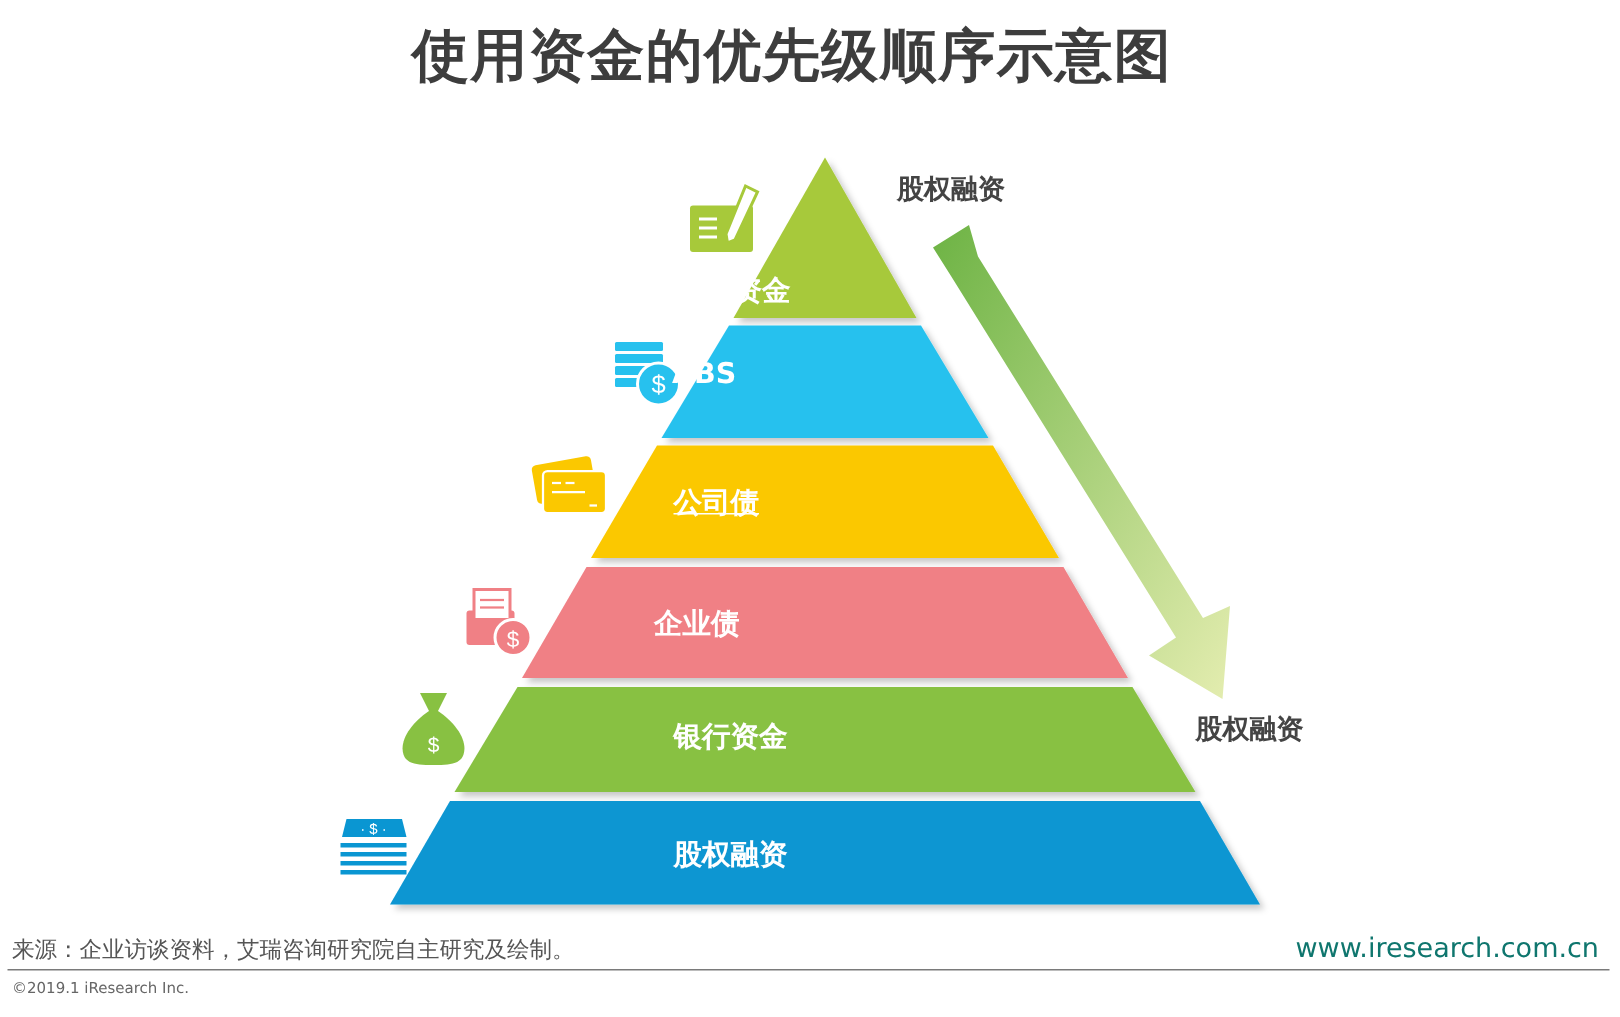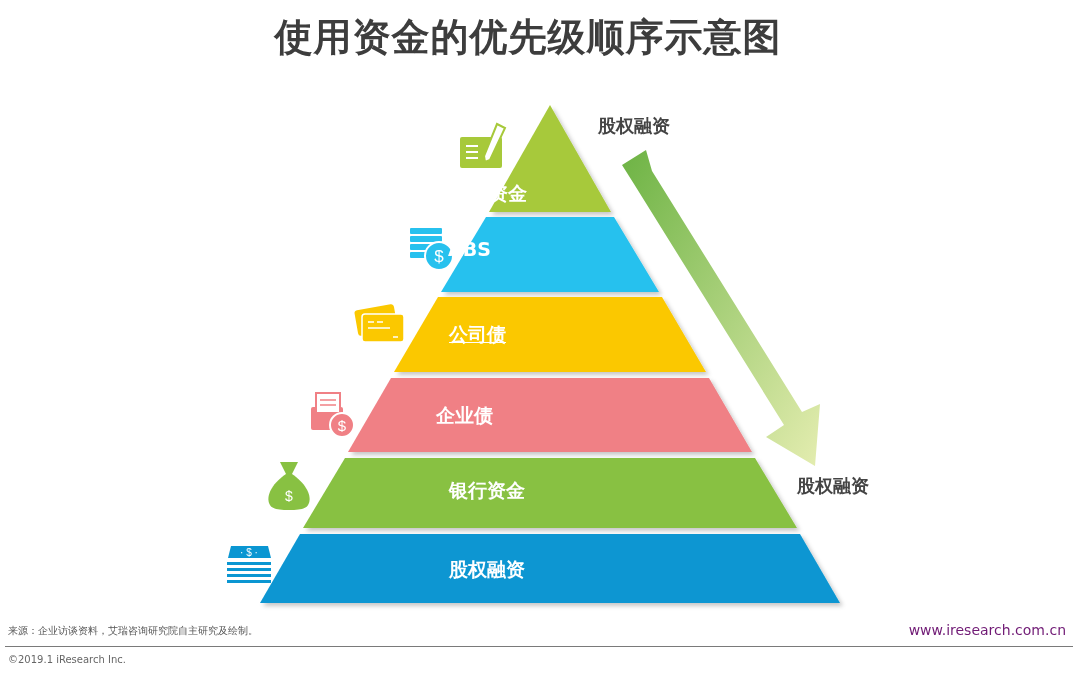--- a/index.html
+++ b/index.html
@@ -4,24 +4,24 @@
 <style>
   html, body { margin: 0; padding: 0; background: #ffffff; }
   body { width: 1080px; height: 678px; position: relative; overflow: hidden;
          font-family: "DejaVu Sans", "Liberation Sans", sans-serif; }
   .title { position: absolute; left: 0; width: 1056px; top: 12px; text-align: center;
            font-size: 38px; font-weight: bold; color: #3d3d3d; letter-spacing: 1px; }
   svg.stage { position: absolute; left: 0; top: 0; }
   .tier-label { position: absolute; color: #ffffff; font-weight: bold; font-size: 19px;
                 text-align: left; width: 200px; margin-left: -100px; }
   .prio { position: absolute; font-size: 18px; font-weight: bold; color: #444; }
-  .source { position: absolute; left: 8px; top: 624px; font-size: 10px; color: #555; }
+  .source { position: absolute; left: 8px; top: 624px; font-size: 15px; color: #555; }
   .rule { position: absolute; left: 5px; width: 1068px; top: 646px; height: 1px; background: #7a7a7a; }
   .copyright { position: absolute; left: 8px; top: 654px; font-size: 10px; color: #666; }
-  .site { position: absolute; right: 14px; top: 622px; font-size: 14px; color: #701a75; }
+  .site { position: absolute; right: 14px; top: 622px; font-size: 18px; color: #0f766e; }
 </style>
 </head>
 <body>
 
 <div class="title">使用资金的优先级顺序示意图</div>
 
 <svg class="stage" width="1080" height="678" viewBox="0 0 1080 678">
   <defs>
     <linearGradient id="arrowGrad" x1="0" y1="0" x2="1" y2="1">
       <stop offset="0" stop-color="#6db344"></stop>

